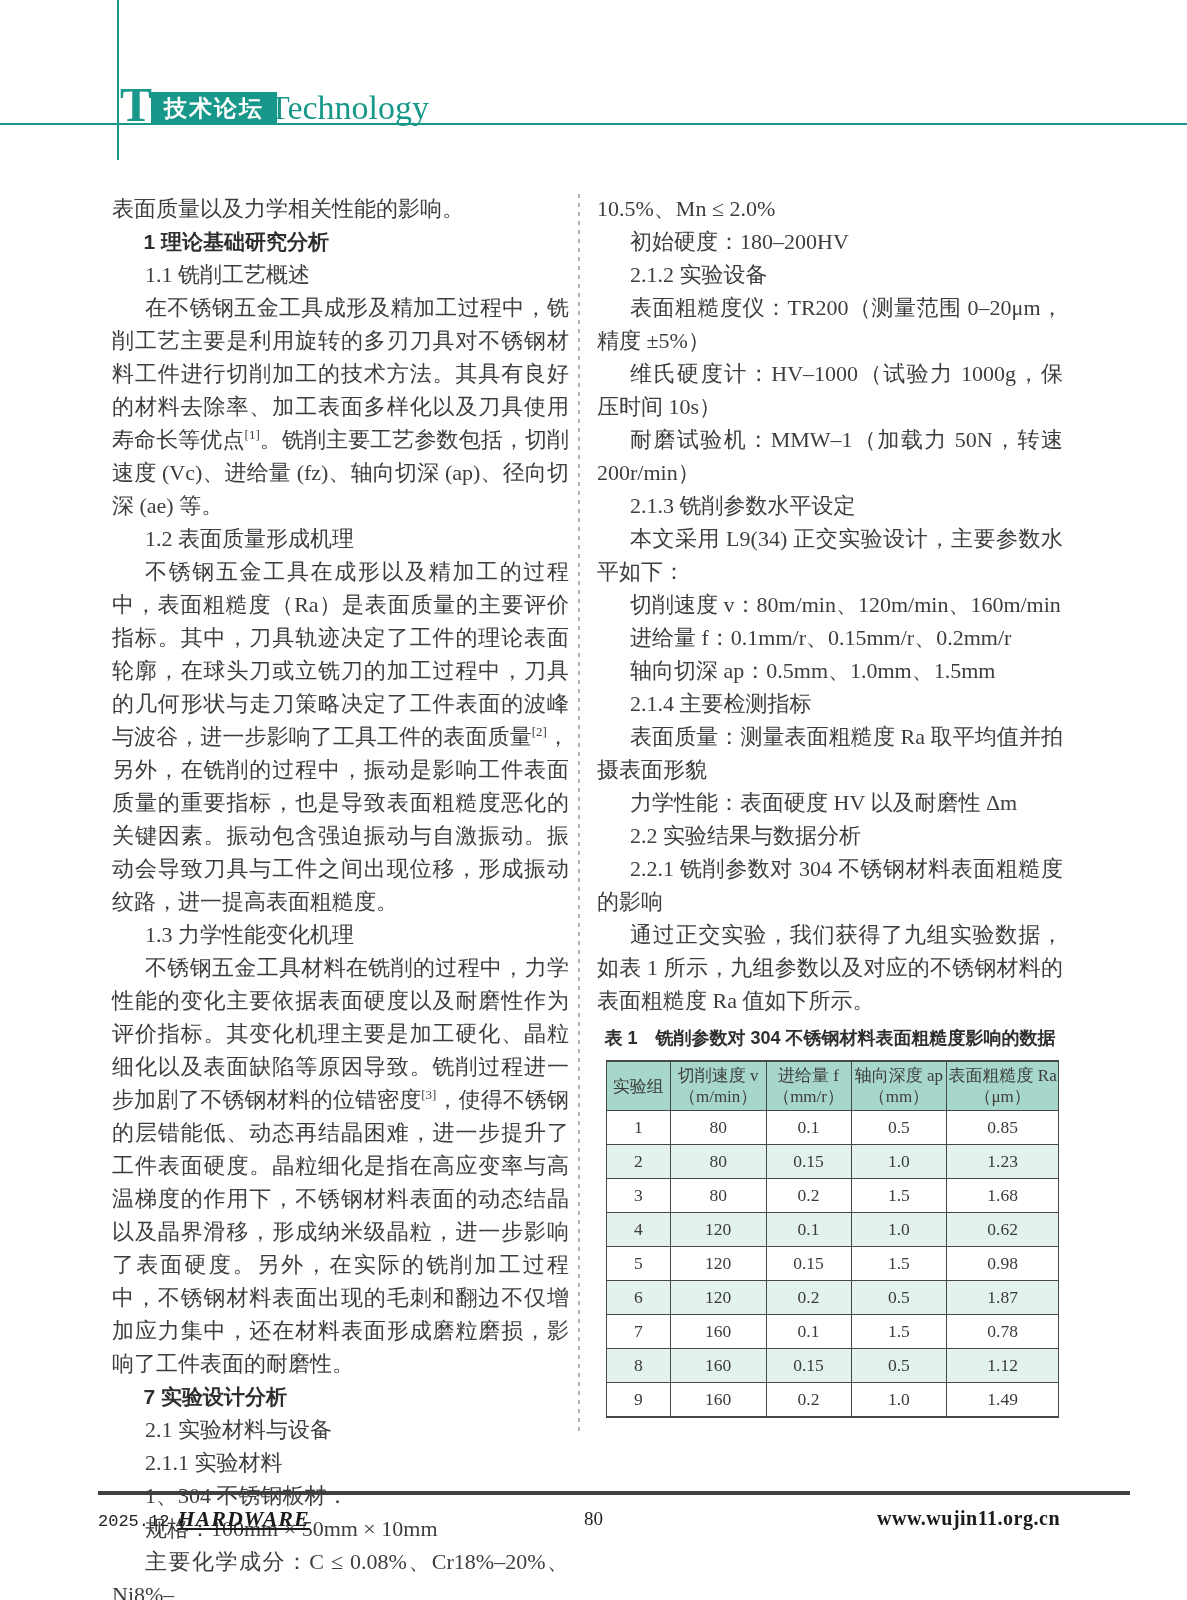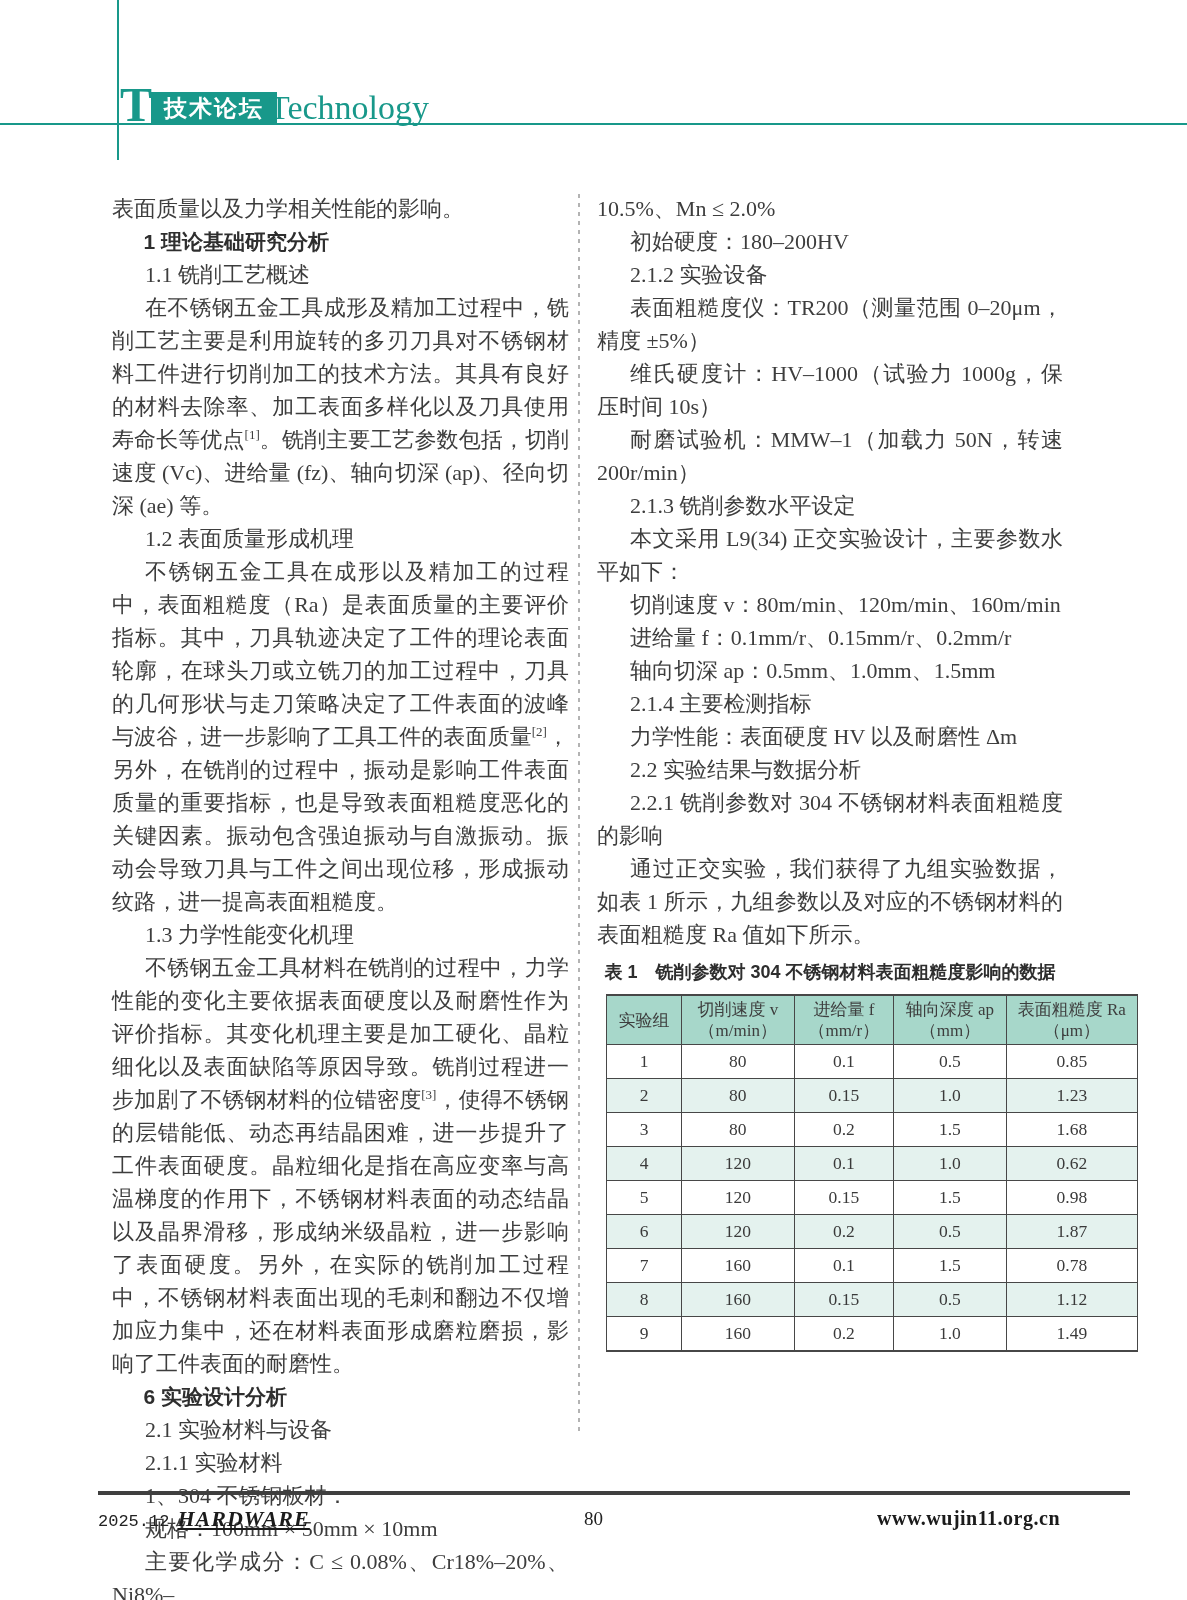--- a/index.html
+++ b/index.html
@@ -48,21 +48,21 @@
     font-weight:bold;font-size:21px;color:#2e2e2e;
   }
   sup.ref{font-size:13px;line-height:0;vertical-align:super;}
   
   .table-caption{
     margin:9px 0 10px 0;text-align:center;
     font-family:"Liberation Sans","DejaVu Sans",sans-serif;
     font-weight:bold;font-size:18px;line-height:24px;color:#2e2e2e;
   }
   table.t1{
-    border-collapse:collapse;margin-left:9px;width:532px;
+    border-collapse:collapse;margin-left:9px;width:453px;
     border-top:2px solid #474747;border-bottom:2px solid #474747;
     font-size:17px;
     border-radius:20px;
   }
   table.t1 th,table.t1 td{border:1px solid #474747;text-align:center;vertical-align:middle;}
   table.t1 th{
     background:#a7d7ca;font-weight:normal;
     padding:3px 1px;line-height:21px;height:42px;color:#3d3d3d;
   }
   table.t1 td{height:29px;padding:0 2px;font-size:17.5px;color:#3a3a3a;background:#ffffff;}
@@ -90,21 +90,21 @@
 <div class="col left">
   <div id="left-blocks">
       <p class="blk cont">表面质量以及力学相关性能的影响。</p>
       <p class="blk head">1 理论基础研究分析</p>
       <p class="blk sub">1.1 铣削工艺概述</p>
       <p class="blk body">在不锈钢五金工具成形及精加工过程中，铣削工艺主要是利用旋转的多刃刀具对不锈钢材料工件进行切削加工的技术方法。其具有良好的材料去除率、加工表面多样化以及刀具使用寿命长等优点<sup class="ref">[1]</sup>。铣削主要工艺参数包括，切削速度 (Vc)、进给量 (fz)、轴向切深 (ap)、径向切深 (ae) 等。</p>
       <p class="blk sub">1.2 表面质量形成机理</p>
       <p class="blk body">不锈钢五金工具在成形以及精加工的过程中，表面粗糙度（Ra）是表面质量的主要评价指标。其中，刀具轨迹决定了工件的理论表面轮廓，在球头刀或立铣刀的加工过程中，刀具的几何形状与走刀策略决定了工件表面的波峰与波谷，进一步影响了工具工件的表面质量<sup class="ref">[2]</sup>，另外，在铣削的过程中，振动是影响工件表面质量的重要指标，也是导致表面粗糙度恶化的关键因素。振动包含强迫振动与自激振动。振动会导致刀具与工件之间出现位移，形成振动纹路，进一提高表面粗糙度。</p>
       <p class="blk sub">1.3 力学性能变化机理</p>
       <p class="blk body">不锈钢五金工具材料在铣削的过程中，力学性能的变化主要依据表面硬度以及耐磨性作为评价指标。其变化机理主要是加工硬化、晶粒细化以及表面缺陷等原因导致。铣削过程进一步加剧了不锈钢材料的位错密度<sup class="ref">[3]</sup>，使得不锈钢的层错能低、动态再结晶困难，进一步提升了工件表面硬度。晶粒细化是指在高应变率与高温梯度的作用下，不锈钢材料表面的动态结晶以及晶界滑移，形成纳米级晶粒，进一步影响了表面硬度。另外，在实际的铣削加工过程中，不锈钢材料表面出现的毛刺和翻边不仅增加应力集中，还在材料表面形成磨粒磨损，影响了工件表面的耐磨性。</p>
-      <p class="blk head">6 实验设计分析</p>
+      <p class="blk head">7 实验设计分析</p>
       <p class="blk sub">2.1 实验材料与设备</p>
       <p class="blk sub">2.1.1 实验材料</p>
       <p class="blk sub">1、304 不锈钢板材：</p>
       <p class="blk sub">规格：100mm × 50mm × 10mm</p>
       <p class="blk sub">主要化学成分：C ≤ 0.08%、Cr18%–20%、Ni8%–</p>
     </div>
 </div>
 
 <div class="col right">
   <div id="right-blocks">
@@ -113,20 +113,21 @@
       <p class="blk sub">2.1.2 实验设备</p>
       <p class="blk body">表面粗糙度仪：TR200（测量范围 0–20μm，精度 ±5%）</p>
       <p class="blk body">维氏硬度计：HV–1000（试验力 1000g，保压时间 10s）</p>
       <p class="blk body">耐磨试验机：MMW–1（加载力 50N，转速 200r/min）</p>
       <p class="blk sub">2.1.3 铣削参数水平设定</p>
       <p class="blk sub">本文采用 L9(34) 正交实验设计，主要参数水平如下：</p>
       <p class="blk sub">切削速度 v：80m/min、120m/min、160m/min</p>
       <p class="blk sub">进给量 f：0.1mm/r、0.15mm/r、0.2mm/r</p>
       <p class="blk sub">轴向切深 ap：0.5mm、1.0mm、1.5mm</p>
       <p class="blk sub">2.1.4 主要检测指标</p>
+      <p class="blk body">表面质量：测量表面粗糙度 Ra 取平均值并拍摄表面形貌</p>
       <p class="blk sub">力学性能：表面硬度 HV 以及耐磨性 Δm</p>
       <p class="blk sub">2.2 实验结果与数据分析</p>
       <p class="blk sub">2.2.1 铣削参数对 304 不锈钢材料表面粗糙度的影响</p>
       <p class="blk body">通过正交实验，我们获得了九组实验数据，如表 1 所示，九组参数以及对应的不锈钢材料的表面粗糙度 Ra 值如下所示。</p>
     </div>
 
   <div class="table-caption">表 1　铣削参数对 304 不锈钢材料表面粗糙度影响的数据</div>
 
   <table class="t1">
     <colgroup>

